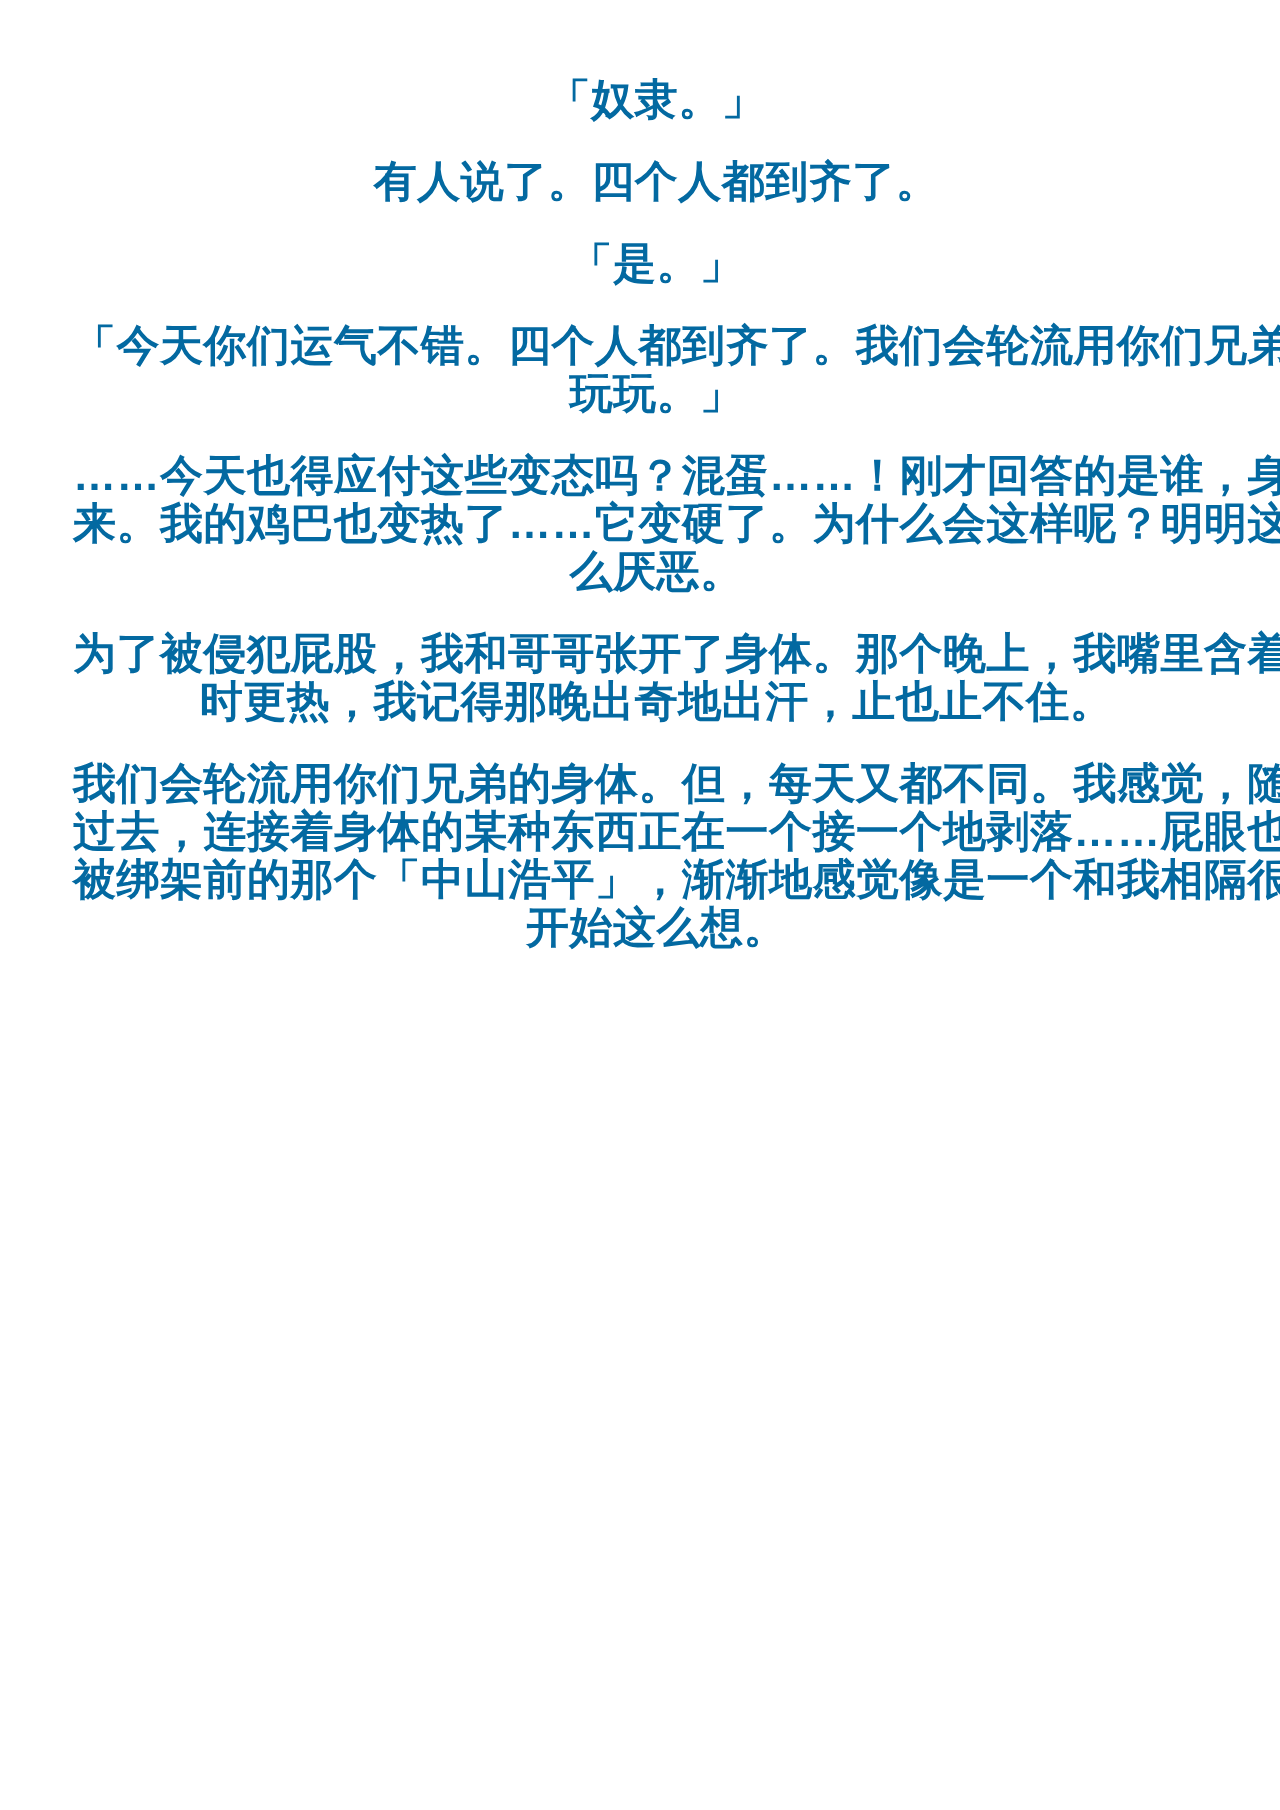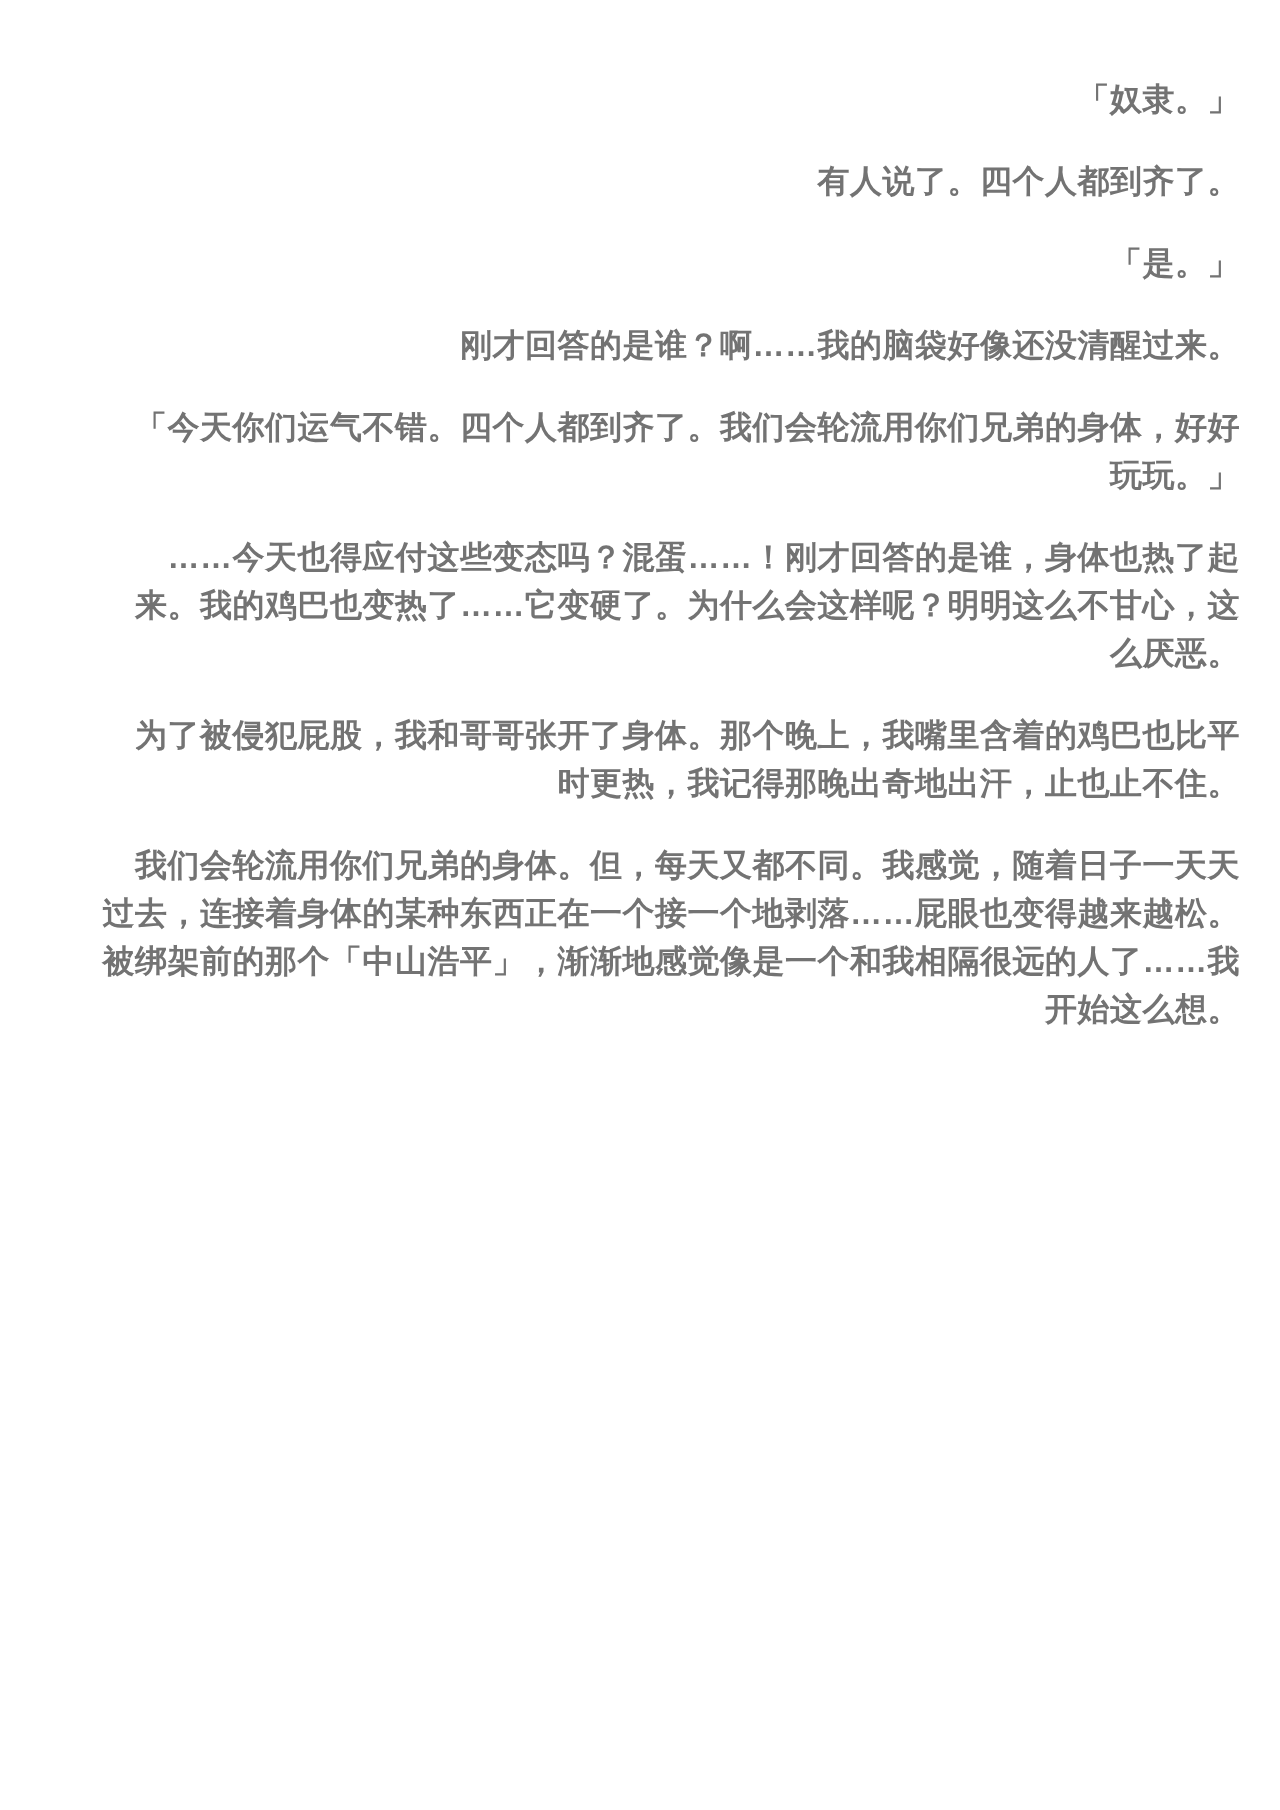--- a/index.html
+++ b/index.html
@@ -16,36 +16,35 @@
     box-sizing: border-box;
     width: 1280px;
     height: 1810px;
     padding: 75px 40px 0 73px;
     background: #ffffff;
   }
   .para {
     margin: 0 0 34px 0;
     font-family: "Liberation Sans", "DejaVu Sans", sans-serif;
     font-weight: 700;
-    font-size: 32px;
+    font-size: 43px;
     line-height: 48px;
-    color: #737373;
+    color: #0369a1;
     letter-spacing: 0.5px;
     white-space: pre;       
-    text-align: right;
+    text-align: center;
   }
 </style>
 </head>
 <body>
 
 <main class="doc">
   <p class="para">「奴隶。」</p>
   <p class="para">有人说了。四个人都到齐了。</p>
   <p class="para">「是。」</p>
-  <p class="para">刚才回答的是谁？啊……我的脑袋好像还没清醒过来。</p>
   <p class="para">「今天你们运气不错。四个人都到齐了。我们会轮流用你们兄弟的身体，好好
 玩玩。」</p>
   <p class="para">……今天也得应付这些变态吗？混蛋……！刚才回答的是谁，身体也热了起
 来。我的鸡巴也变热了……它变硬了。为什么会这样呢？明明这么不甘心，这
 么厌恶。</p>
   <p class="para">为了被侵犯屁股，我和哥哥张开了身体。那个晚上，我嘴里含着的鸡巴也比平
 时更热，我记得那晚出奇地出汗，止也止不住。</p>
   <p class="para">我们会轮流用你们兄弟的身体。但，每天又都不同。我感觉，随着日子一天天
 过去，连接着身体的某种东西正在一个接一个地剥落……屁眼也变得越来越松。
 被绑架前的那个「中山浩平」，渐渐地感觉像是一个和我相隔很远的人了……我

